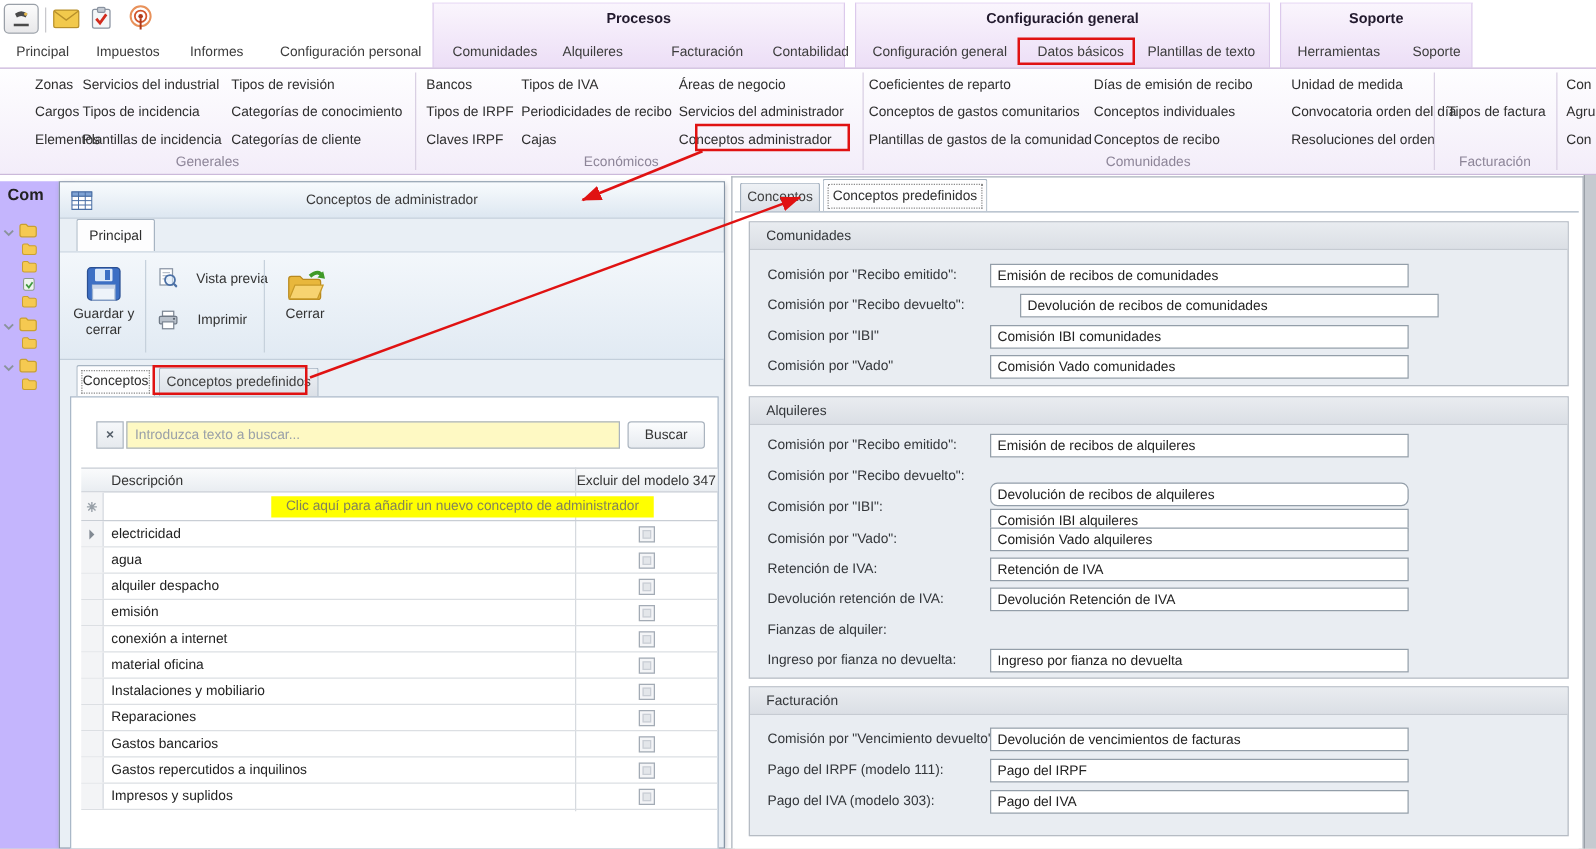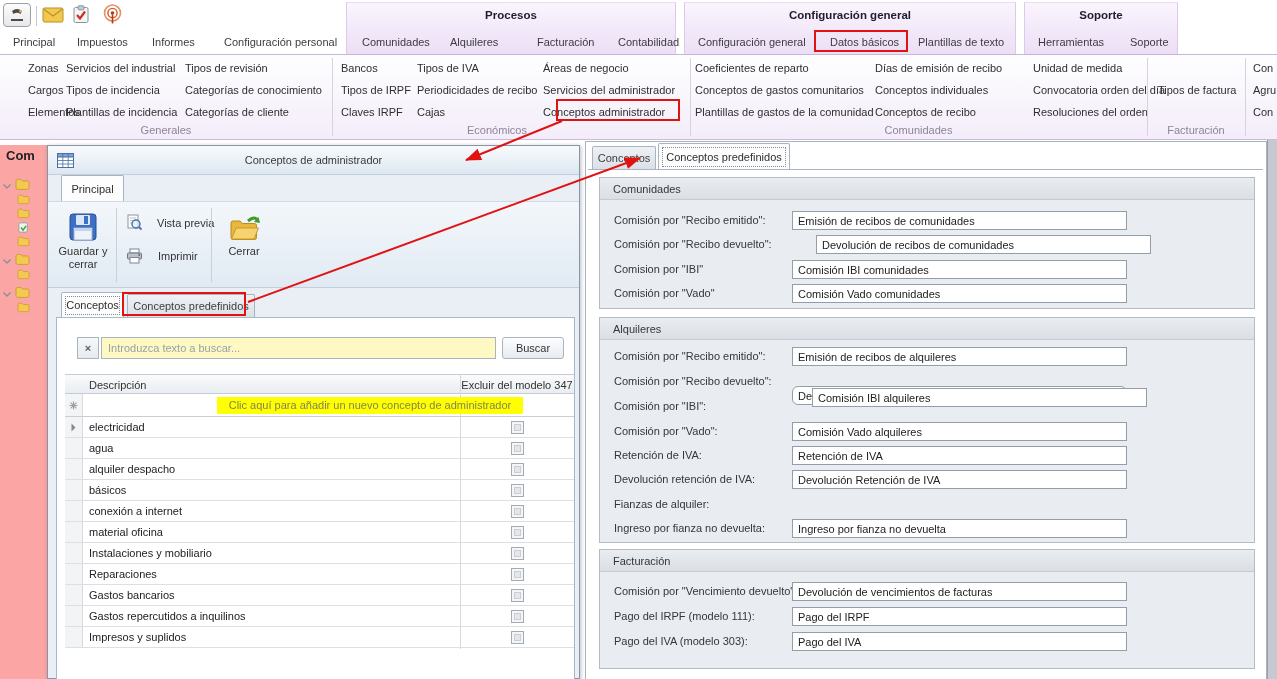--- a/index.html
+++ b/index.html
@@ -18,21 +18,21 @@
   .ricol{position:absolute;top:57px}
   .ri{height:22px;line-height:22px;white-space:nowrap;cursor:default}
   .glabel{position:absolute;top:123px;height:14px;line-height:14px;text-align:center;color:#8d8598}
   .vdiv{position:absolute;top:58px;height:78px;width:1px;background:#d9d0e3}
   
   .qbtn{position:absolute;cursor:default}
   .qframe{width:28px;height:24px;border:1px solid #9aa0a8;border-radius:4px;
     background:linear-gradient(#fcfcfc,#e8e8ea);display:flex;align-items:center;justify-content:center}
   .qsep{position:absolute;width:1px;height:20px;background:#c8c8cc}
   
-  .tree{position:absolute;left:0;top:145px;width:60px;height:534px;background:#fca5a5}
+  .tree{position:absolute;left:0;top:145px;width:60px;height:534px;background:#c4b5fd}
   .tree-title{position:absolute;left:6px;top:3px;font-weight:bold;font-size:13px;color:#222;white-space:nowrap}
   .titem{position:absolute;white-space:nowrap;cursor:default}
   
   .dlg{position:absolute;left:47px;top:145px;width:533px;height:534px;background:#e9eff5;
     border:1px solid #8795a5;box-shadow:1px 1px 4px rgba(60,70,90,.35)}
   .dlg-titlebar{position:absolute;left:0;top:0;right:0;height:29px;
     background:linear-gradient(#f8fbfd,#dde7f1);border-bottom:1px solid #c3cfdb}
   .dlg-title{position:absolute;left:0;right:0;top:0;height:29px;line-height:29px;text-align:center;color:#3a3a3a}
   .tab{position:absolute;border:1px solid #a7b4c2;border-bottom:none;border-radius:2px 2px 0 0;
     text-align:center;cursor:default;white-space:nowrap}
@@ -362,21 +362,21 @@
         </div>
         <div class="grow" style="top:85px">
           <div class="ind"></div>
           <div class="txt">alquiler despacho</div>
           <div class="cbwrap">
               <div class="cb"></div>
             </div>
         </div>
         <div class="grow" style="top:106px">
           <div class="ind"></div>
-          <div class="txt">básicos</div>
+          <div class="txt">emisión</div>
           <div class="cbwrap">
               <div class="cb"></div>
             </div>
         </div>
         <div class="grow" style="top:127px">
           <div class="ind"></div>
           <div class="txt">conexión a internet</div>
           <div class="cbwrap">
               <div class="cb"></div>
             </div>
@@ -444,21 +444,21 @@
       <input class="fld-i" style="left: 192px; top: 106px;" value="Comisión Vado comunidades">
     </div>
 
     <div class="gbox" style="left:13px;top:175px;width:656px;height:226px">
       <div class="gbox-h">Alquileres</div>
       <div class="fld-l" style="left:14px;top:29px">Comisión por "Recibo emitido":</div>
       <input class="fld-i" style="left: 192px; top: 29px;" value="Emisión de recibos de alquileres">
       <div class="fld-l" style="left:14px;top:54px">Comisión por "Recibo devuelto":</div>
       <input class="fld-i" style="left: 192px; top: 68px; border-radius: 6px;" value="Devolución de recibos de alquileres">
       <div class="fld-l" style="left:14px;top:79px">Comisión por "IBI":</div>
-      <input class="fld-i" style="left: 192px; top: 70px; margin-left: 20px;" value="Comisión IBI alquileres">
+      <input class="fld-i" style="left: 192px; top: 89px;" value="Comisión IBI alquileres">
       <div class="fld-l" style="left:14px;top:104px">Comisión por "Vado":</div>
       <input class="fld-i" style="left: 192px; top: 104px;" value="Comisión Vado alquileres">
       <div class="fld-l" style="left:14px;top:128px">Retención de IVA:</div>
       <input class="fld-i" style="left: 192px; top: 128px;" value="Retención de IVA">
       <div class="fld-l" style="left:14px;top:152px">Devolución retención de IVA:</div>
       <input class="fld-i" style="left: 192px; top: 152px;" value="Devolución Retención de IVA">
       <div class="fld-l" style="left:14px;top:177px">Fianzas de alquiler:</div>
       <div class="fld-l" style="left:14px;top:201px">Ingreso por fianza no devuelta:</div>
       <input class="fld-i" style="left: 192px; top: 201px;" value="Ingreso por fianza no devuelta">
     </div>

